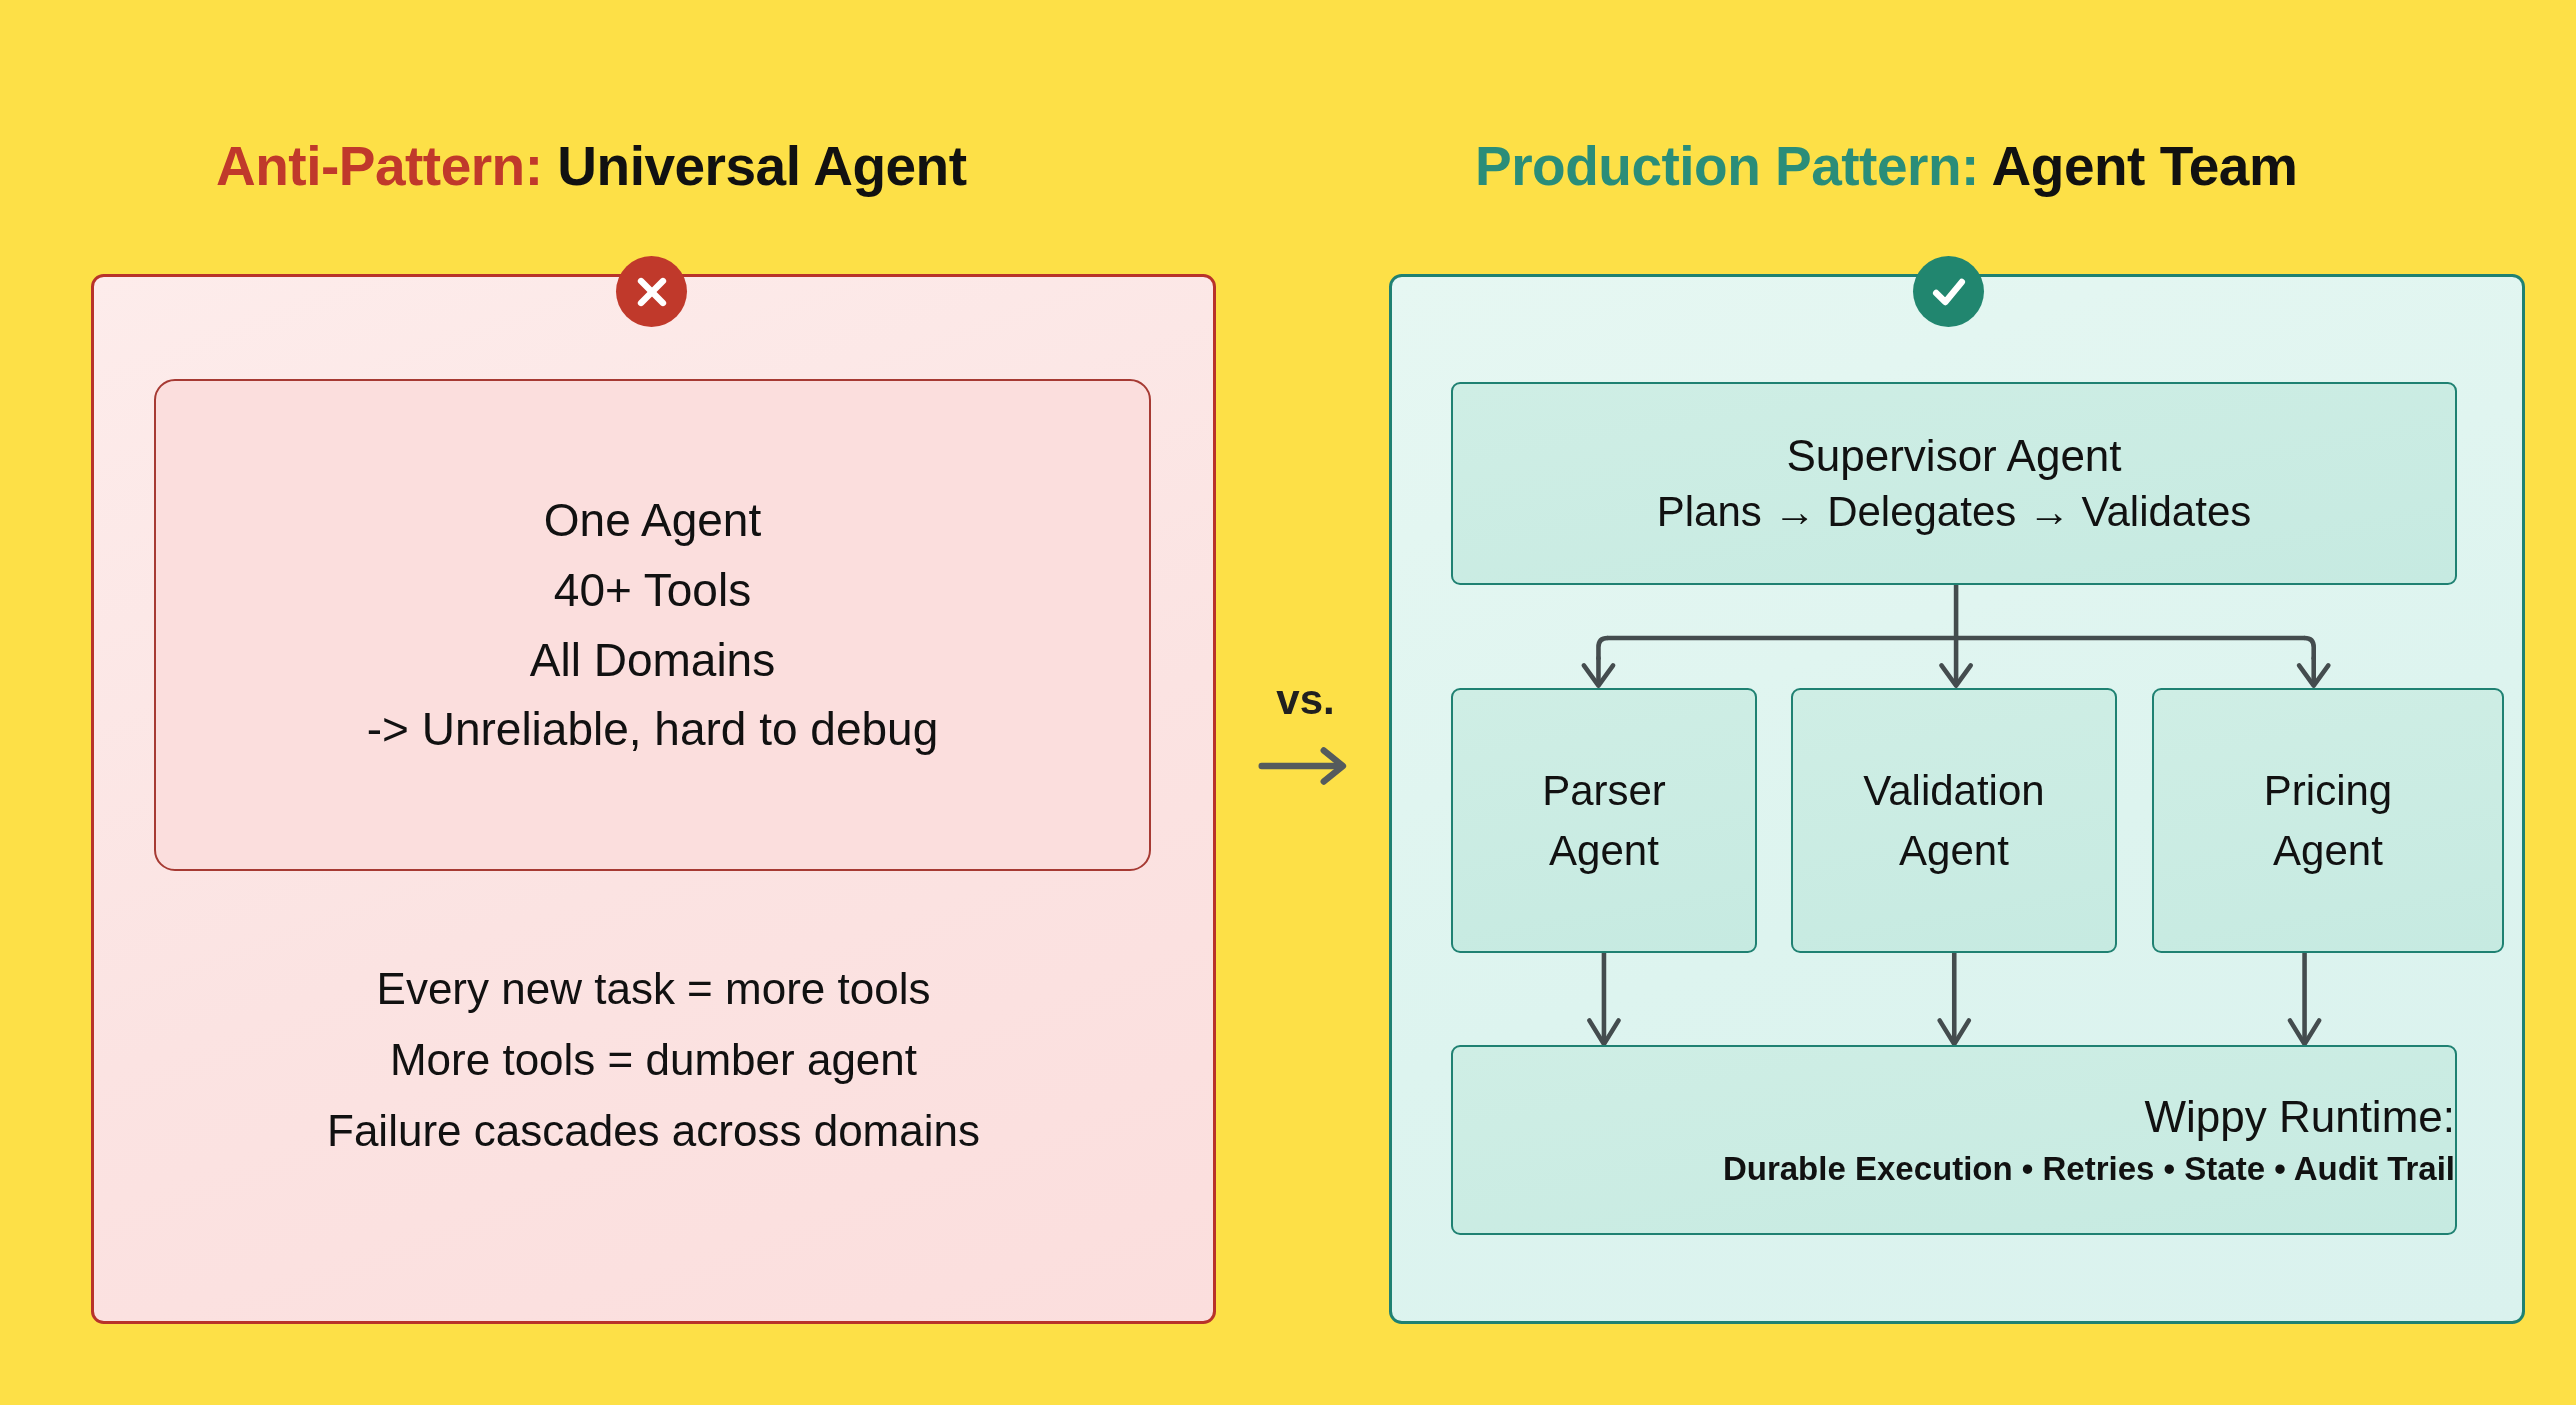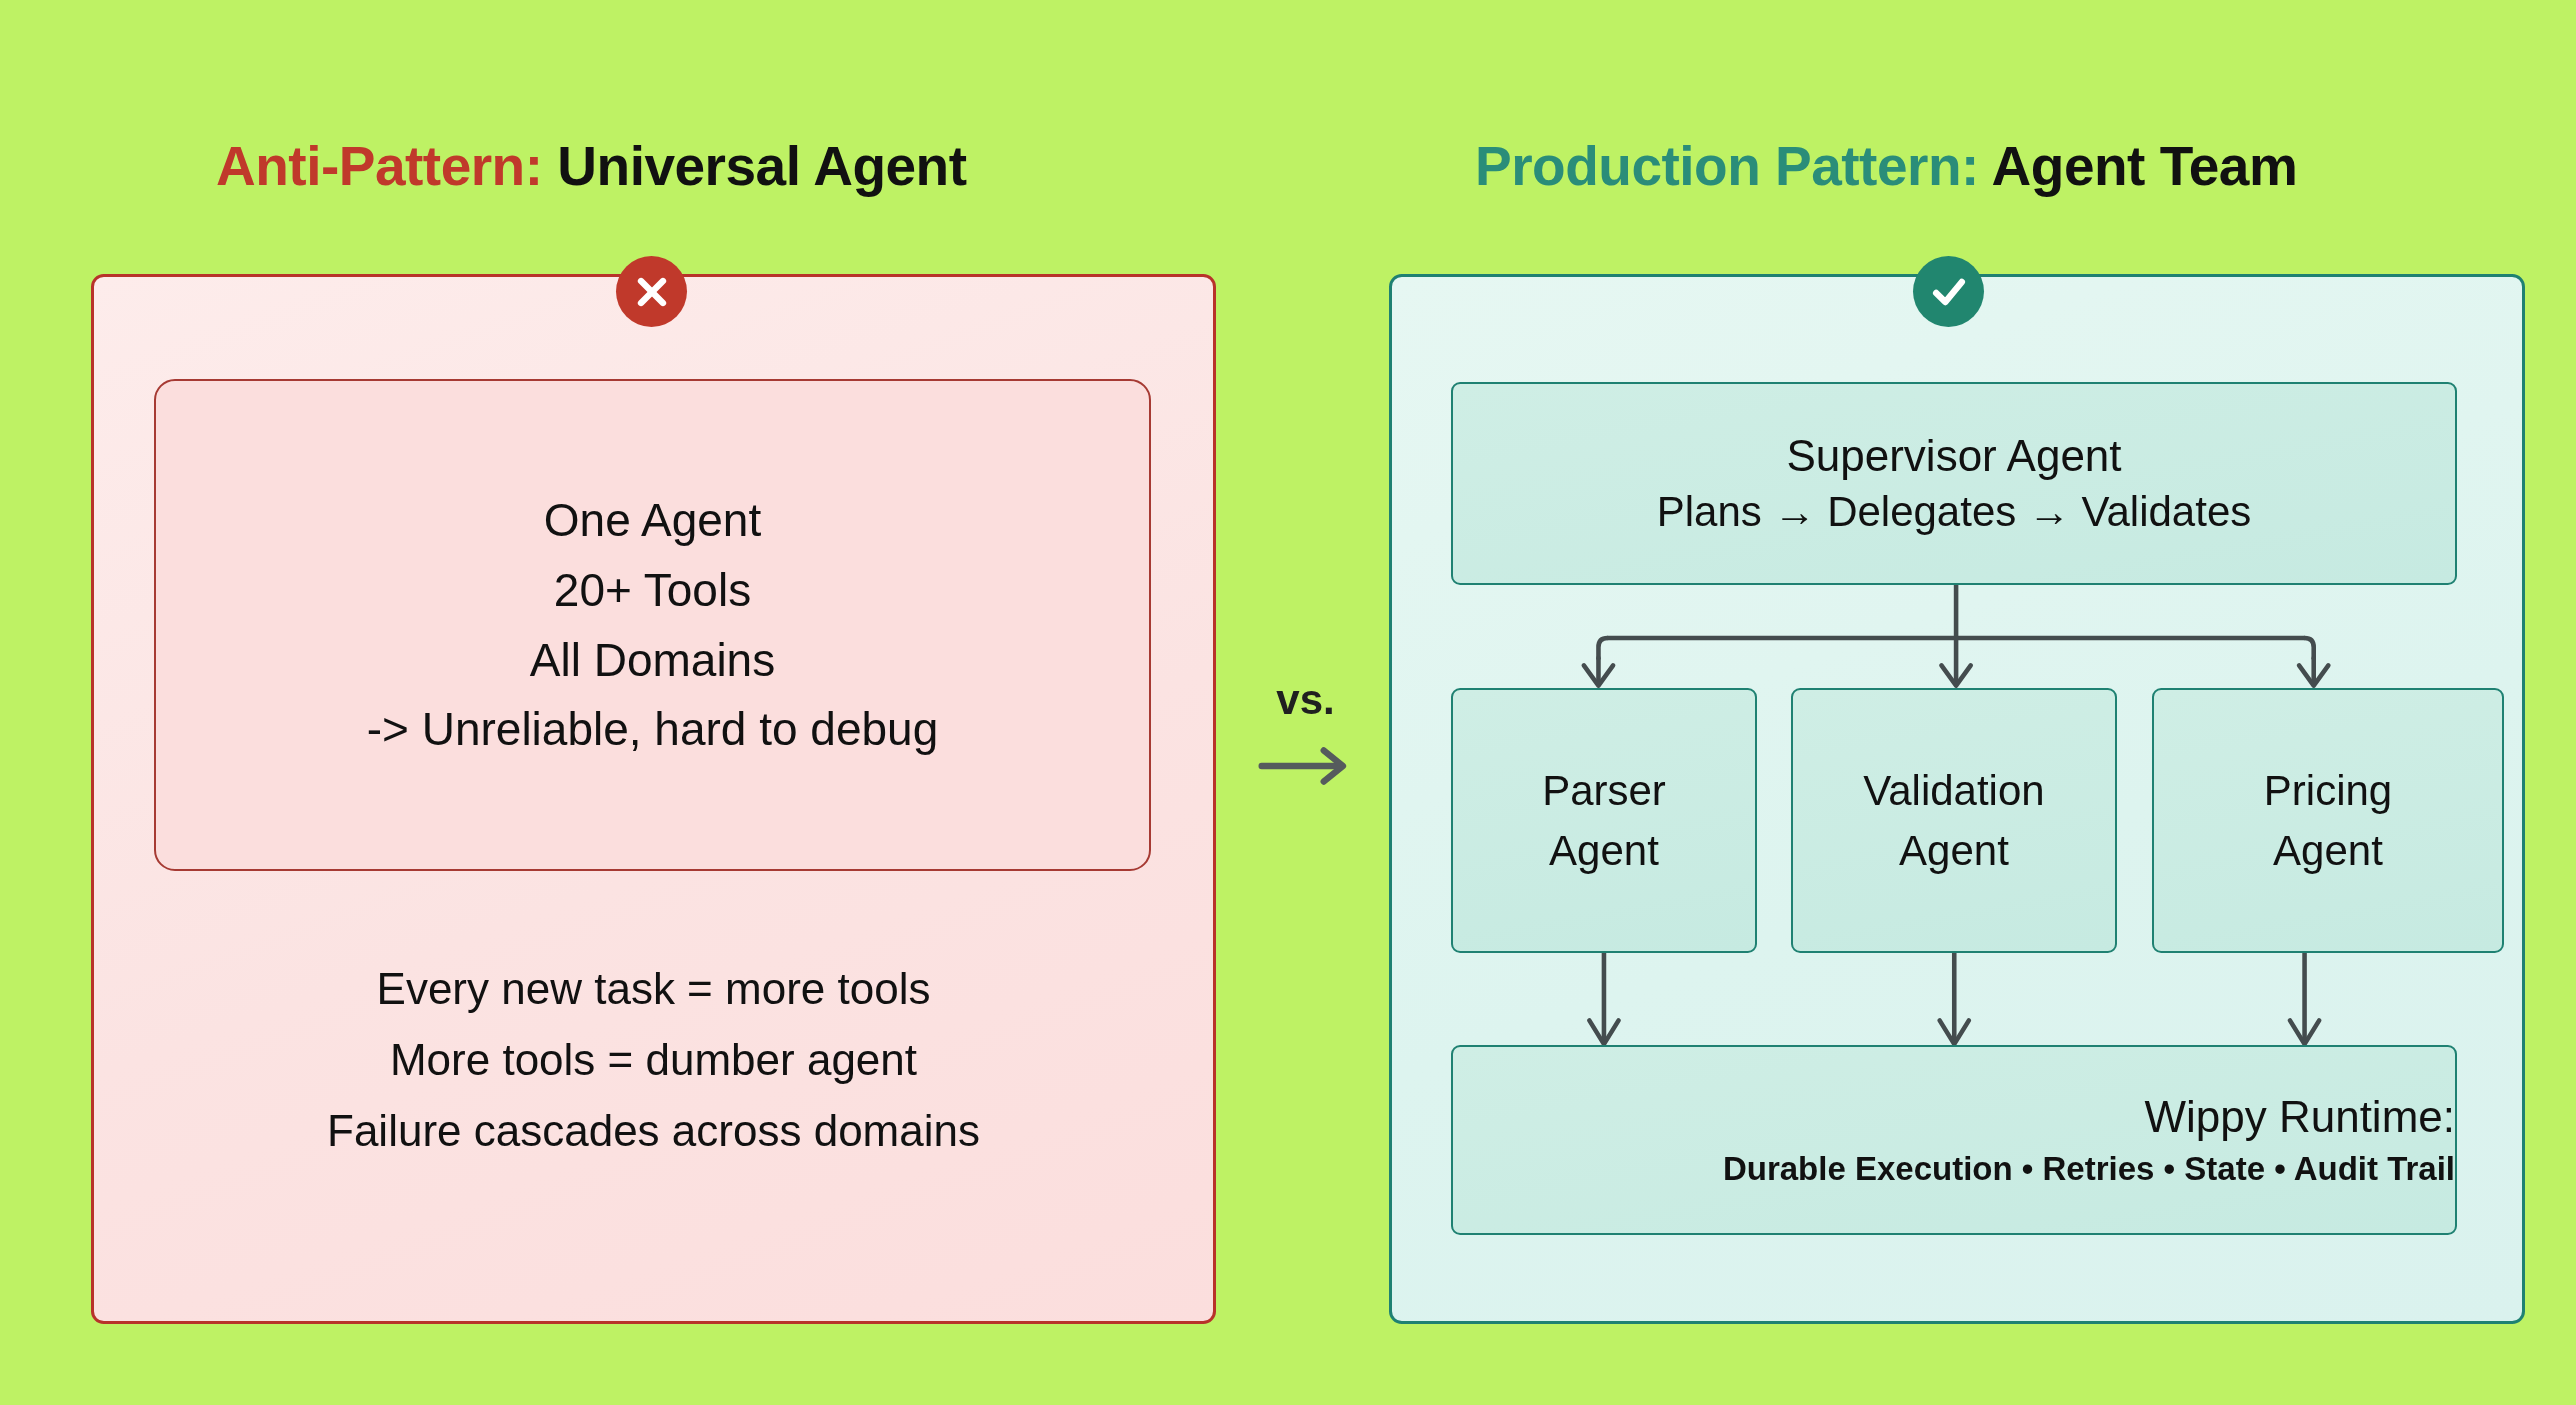--- a/index.html
+++ b/index.html
@@ -12,21 +12,21 @@
     height: 1405px;
     font-family: "Liberation Sans", sans-serif;
     color: #111111;
     overflow: hidden;
   }
 
   .canvas {
     position: relative;
     width: 2576px;
     height: 1405px;
-    background: #bef264;
+    background: #fde047;
   }
 
   
   .col-title {
     position: absolute;
     font-size: 55px;
     font-weight: bold;
     letter-spacing: -0.5px;
     white-space: nowrap;
     line-height: 1;
@@ -249,21 +249,21 @@
 
   <div class="badge" id="badge-x">
     <svg width="42" height="42" viewBox="0 0 46 46" aria-hidden="true">
       <line x1="11" y1="11" x2="35" y2="35" stroke="#ffffff" stroke-width="7" stroke-linecap="round"></line>
       <line x1="35" y1="11" x2="11" y2="35" stroke="#ffffff" stroke-width="7" stroke-linecap="round"></line>
     </svg>
   </div>
 
   <div id="anti-inner">
     <div class="anti-line">One Agent</div>
-    <div class="anti-line">20+ Tools</div>
+    <div class="anti-line">40+ Tools</div>
     <div class="anti-line">All Domains</div>
     <div class="anti-line">-&gt; Unreliable, hard to debug</div>
   </div>
 
   <div id="vs-block">
     <div id="vs-label">vs.</div>
     <div id="vs-arrow">
       <svg width="99" height="42" viewBox="0 0 108 46" aria-hidden="true">
         <line x1="6" y1="23" x2="92" y2="23" stroke="#555b5d" stroke-width="7" stroke-linecap="round"></line>
         <polyline points="74,6 95,23 74,40" fill="none" stroke="#555b5d" stroke-width="7" stroke-linecap="round" stroke-linejoin="round"></polyline>

